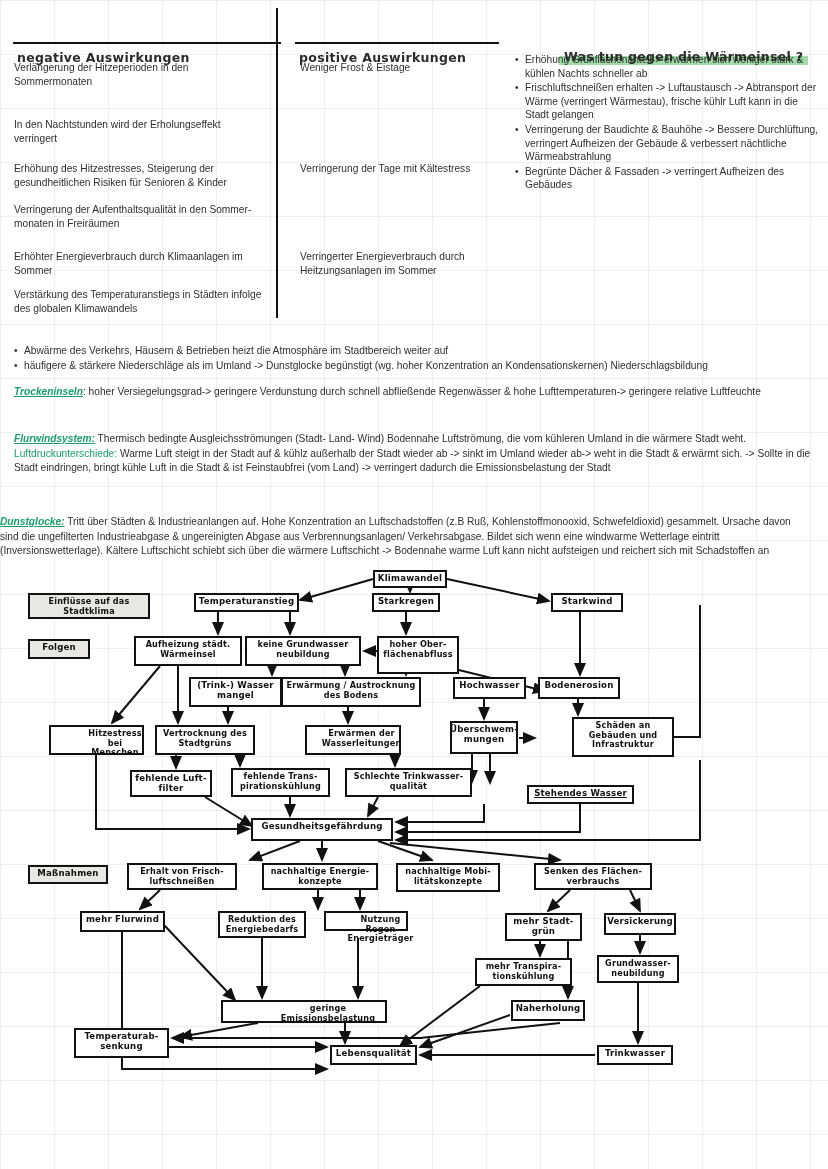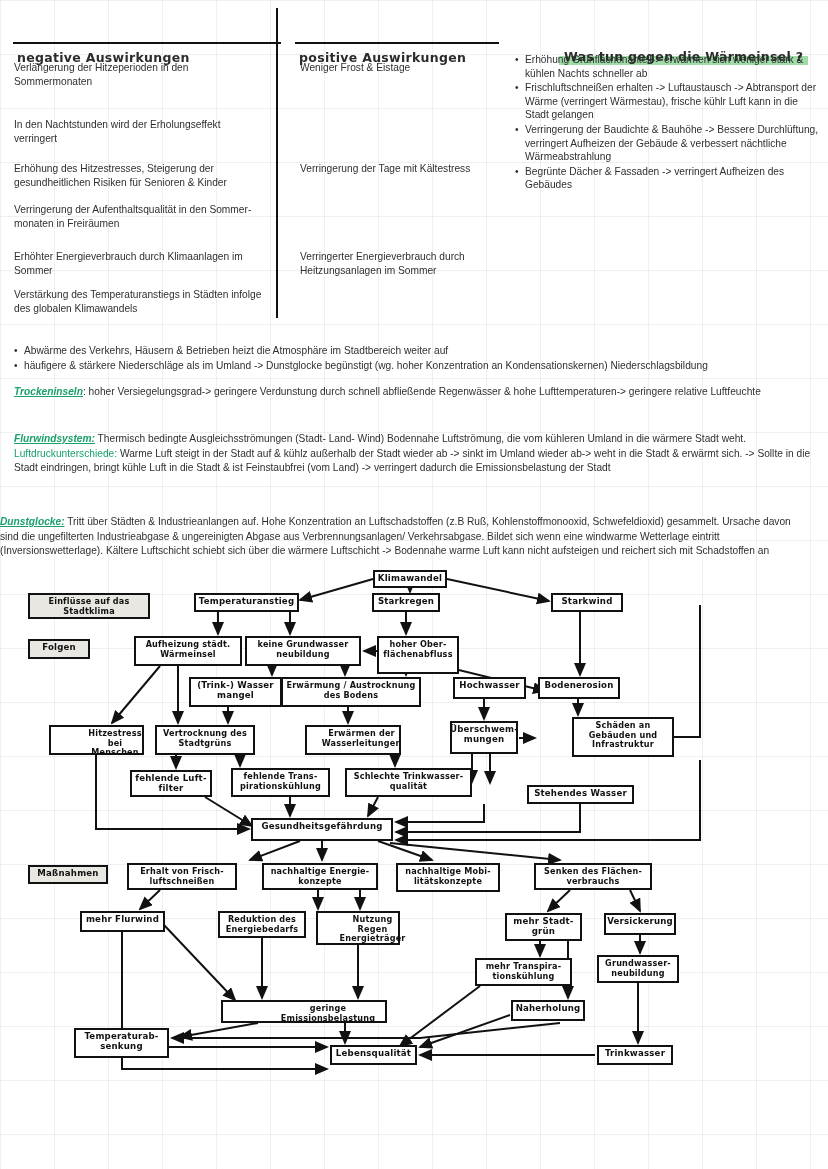--- a/index.html
+++ b/index.html
@@ -329,21 +329,21 @@
       </div>
       <div class="node small" style="left: 231px; top: 208px; width: 99px; height: 29px;">
         <span style="white-space: pre-line;">fehlende Trans-
 pirationskühlung</span>
       </div>
       <div class="node small" style="left: 345px; top: 208px; width: 127px; height: 29px;">
         <span style="white-space: pre-line;">Schlechte Trinkwasser-
 qualität</span>
       </div>
       <div class="node" style="left: 527px; top: 225px; width: 107px; height: 19px;">
-        <span style="white-space: pre-line;">Stehendes Wasser</span>
+        <span style="white-space: pre-line; text-decoration: underline;">Stehendes Wasser</span>
       </div>
       <div class="node" style="left: 251px; top: 258px; width: 142px; height: 23px;">
         <span style="white-space: pre-line;">Gesundheitsgefährdung</span>
       </div>
       <div class="node small" style="left: 127px; top: 303px; width: 110px; height: 27px;">
         <span style="white-space: pre-line;">Erhalt von Frisch-
 luftschneißen</span>
       </div>
       <div class="node small" style="left: 262px; top: 303px; width: 116px; height: 27px;">
         <span style="white-space: pre-line;">nachhaltige Energie-
@@ -357,21 +357,21 @@
         <span style="white-space: pre-line;">Senken des Flächen-
 verbrauchs</span>
       </div>
       <div class="node" style="left: 80px; top: 351px; width: 85px; height: 21px;">
         <span style="white-space: pre-line;">mehr Flurwind</span>
       </div>
       <div class="node small" style="left: 218px; top: 351px; width: 88px; height: 27px;">
         <span style="white-space: pre-line;">Reduktion des
 Energiebedarfs</span>
       </div>
-      <div class="node small" style="left: 316px; top: 351px; width: 84px; height: 34px; padding-left: 32px;">
+      <div class="node small" style="left: 324px; top: 351px; width: 84px; height: 20px; padding-left: 32px;">
         <span style="white-space: pre-line;">Nutzung Regen
 Energieträger</span>
       </div>
       <div class="node" style="left: 505px; top: 353px; width: 77px; height: 28px;">
         <span style="white-space: pre-line;">mehr Stadt-
 grün</span>
       </div>
       <div class="node" style="left: 604px; top: 353px; width: 72px; height: 22px;">
         <span style="white-space: pre-line;">Versickerung</span>
       </div>

